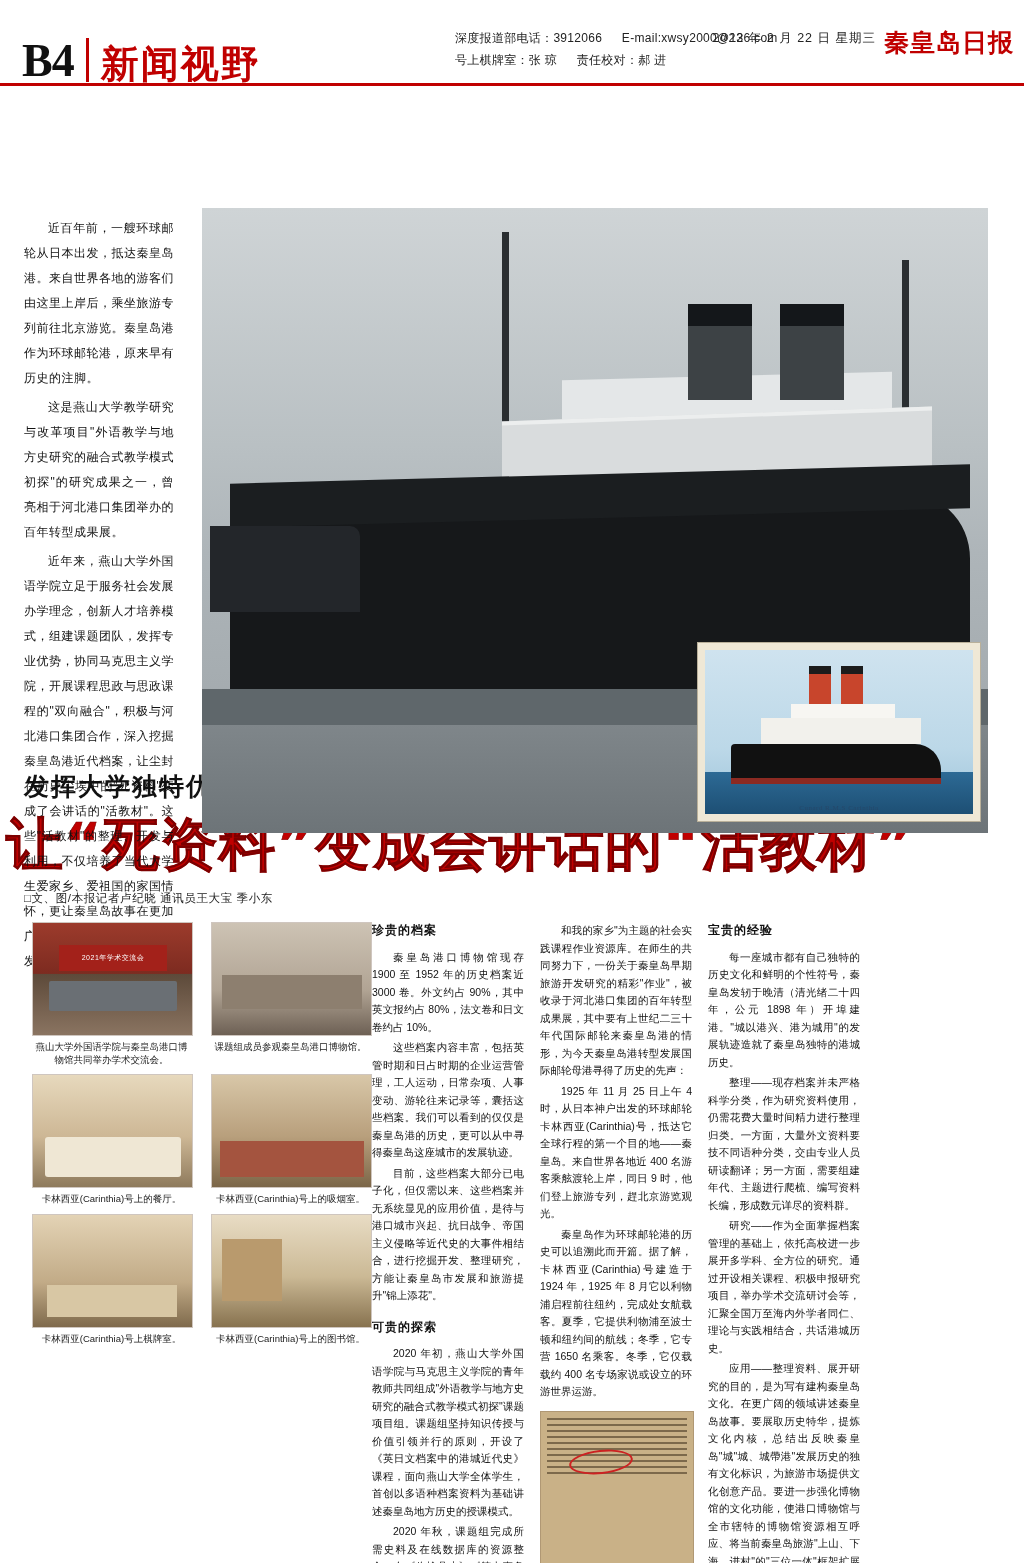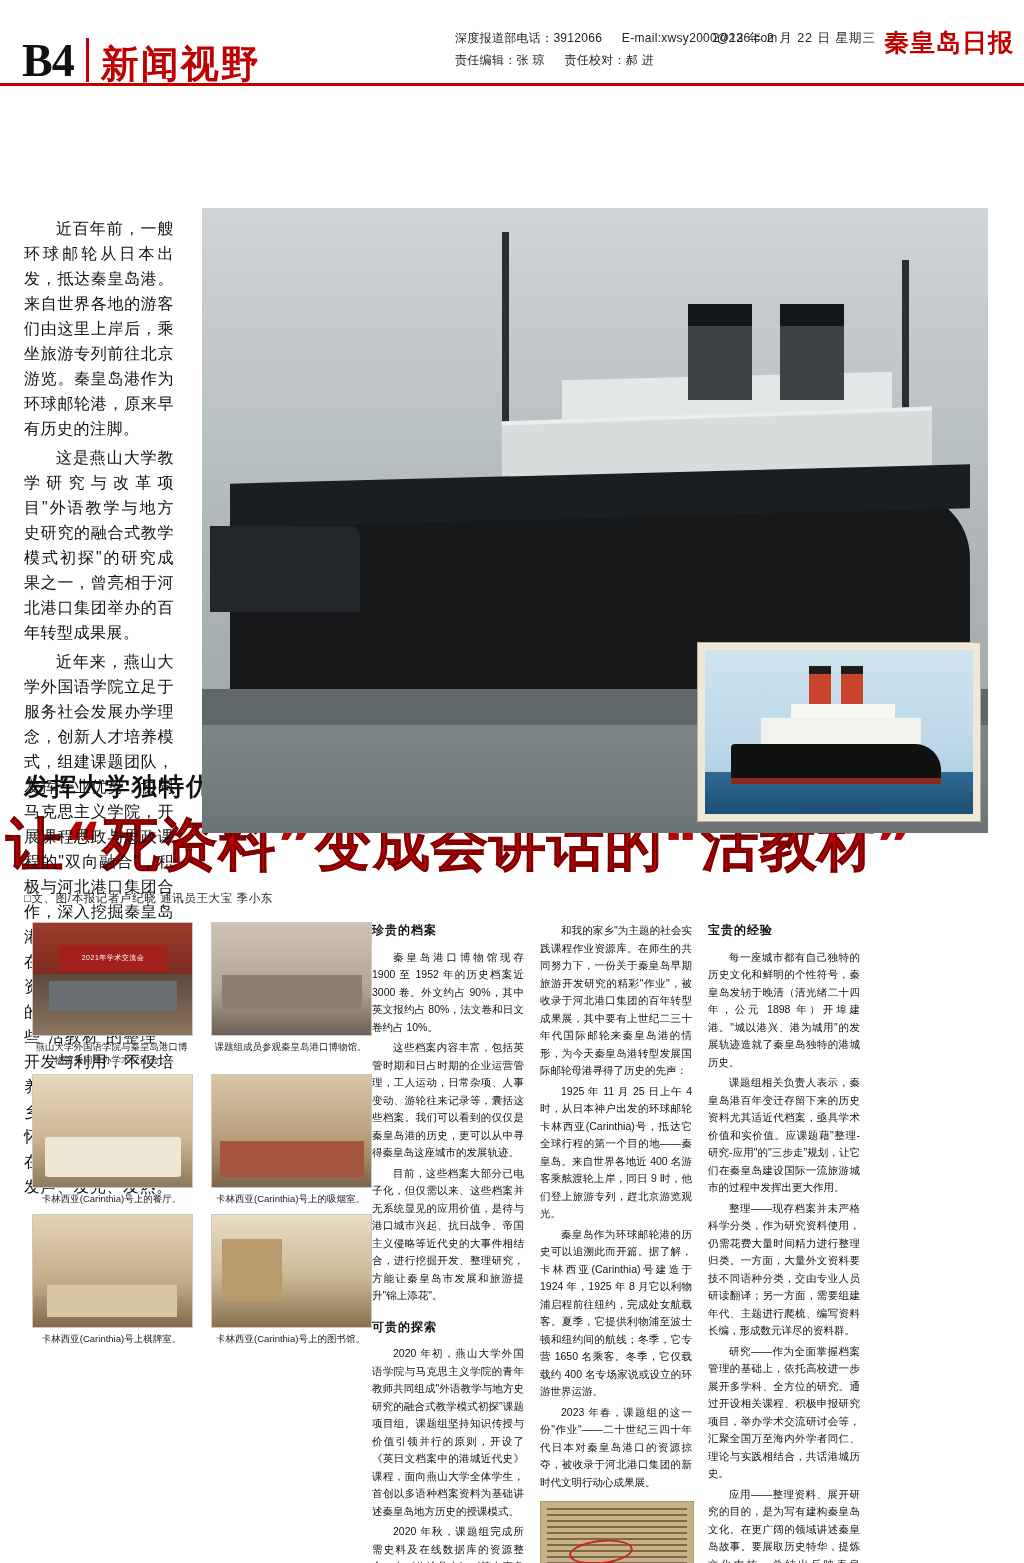--- a/index.html
+++ b/index.html
@@ -66,21 +66,21 @@
 
   
   .hero {
     position:relative;
     margin-top:18px;
     height:660px;
   }
   .lead-col {
     position:absolute; left:24px; top:112px;
     width:150px;
-    font-size:16px;
+    font-size:12px;
     line-height:25px;
     text-align:justify;
     color:#111;
     letter-spacing:0.5px;
   }
   .lead-col p { margin:0 0 4px 0; text-indent:2em; }
 
   .hero-photo {
     position:absolute; left:202px; top:104px;
     width:786px; height:625px;
@@ -297,21 +297,21 @@
     <span class="page-no">B4</span>
     <span class="mh-divider"></span>
     <span class="section-title">新闻视野</span>
   </div>
   <div class="mh-mid">
     <div class="row1">
       <span class="seg">深度报道部电话：3912066</span>
       <span class="seg">E-mail:xwsy2000@126.com</span>
     </div>
     <div class="row2">
-      <span class="seg">责任编辑：张 琼</span>
+      <span class="seg">号上棋牌室：张 琼</span>
       <span class="seg">责任校对：郝 进</span>
     </div>
   </div>
   <div class="mh-date">2023 年 2 月 22 日   星期三</div>
   <div class="mh-logo">秦皇岛日报</div>
 </div>
 
 <div class="hero">
 
   <div class="lead-col">
@@ -399,21 +399,20 @@
       <h3 class="mt">可贵的探索</h3>
       <p>2020 年初，燕山大学外国语学院与马克思主义学院的青年教师共同组成"外语教学与地方史研究的融合式教学模式初探"课题项目组。课题组坚持知识传授与价值引领并行的原则，开设了《英日文档案中的港城近代史》课程，面向燕山大学全体学生，首创以多语种档案资料为基础讲述秦皇岛地方历史的授课模式。</p>
       <p>2020 年秋，课题组完成所需史料及在线数据库的资源整合。在《临榆县志》《筹办夷务始末》等中文史料的基础上，综合美国的佛兰底历书馆、期刊编、大学捐赠研究所、日本外务省档案及省级机构的馆藏电子档案，以"秦皇岛开埠与开平矿务""秦皇岛早期港口建设与旅游开发""抗美抗战与日本人侵"为关键词，形成三组档案资料群，完成历史发掘框架。</p>
 
     </div>
 
     <div class="col">
       <p>和我的家乡"为主题的社会实践课程作业资源库。在师生的共同努力下，一份关于秦皇岛早期旅游开发研究的精彩"作业"，被收录于河北港口集团的百年转型成果展，其中要有上世纪二三十年代国际邮轮来秦皇岛港的情形，为今天秦皇岛港转型发展国际邮轮母港寻得了历史的先声：</p>
       <p>1925 年 11 月 25 日上午 4 时，从日本神户出发的环球邮轮卡林西亚(Carinthia)号，抵达它全球行程的第一个目的地——秦皇岛。来自世界各地近 400 名游客乘舷渡轮上岸，同日 9 时，他们登上旅游专列，趕北京游览观光。</p>
       <p>秦皇岛作为环球邮轮港的历史可以追溯此而开篇。据了解，卡林西亚(Carinthia)号建造于 1924 年，1925 年 8 月它以利物浦启程前往纽约，完成处女航载客。夏季，它提供利物浦至波士顿和纽约间的航线；冬季，它专营 1650 名乘客。冬季，它仅载载约 400 名专场家说或设立的环游世界运游。</p>
-      <p>2023 年春，课题组的这一份"作业"——二十世纪三四十年代日本对秦皇岛港口的资源掠夺，被收录于河北港口集团的新时代文明行动心成果展。</p>
       <div class="doc-photo">
         <div class="doc-lines">
           <div></div>
             <div></div>
             <div></div>
             <div></div>
             <div></div>
             <div></div>
             <div></div>
             <div></div>
@@ -423,21 +422,20 @@
         </div>
         <div class="doc-ellipse"></div>
 
       </div>
 
     </div>
 
     <div class="col">
       <h3>宝贵的经验</h3>
       <p>每一座城市都有自己独特的历史文化和鲜明的个性符号，秦皇岛发轫于晚清（清光绪二十四年，公元 1898 年）开埠建港。"城以港兴、港为城用"的发展轨迹造就了秦皇岛独特的港城历史。</p>
-      <p>课题组相关负责人表示，秦皇岛港百年变迁存留下来的历史资料尤其适近代档案，亟具学术价值和实价值。应课题藉"整理-研究-应用"的"三步走"规划，让它们在秦皇岛建设国际一流旅游城市的过程中发挥出更大作用。</p>
       <p>整理——现存档案并未严格科学分类，作为研究资料使用，仍需花费大量时间精力进行整理归类。一方面，大量外文资料要技不同语种分类，交由专业人员研读翻译；另一方面，需要组建年代、主题进行爬梳、编写资料长编，形成数元详尽的资料群。</p>
       <p>研究——作为全面掌握档案管理的基础上，依托高校进一步展开多学科、全方位的研究。通过开设相关课程、积极申报研究项目，举办学术交流研讨会等，汇聚全国万至海内外学者同仁、理论与实践相结合，共话港城历史。</p>
       <p>应用——整理资料、展开研究的目的，是为写有建构秦皇岛文化。在更广阔的领域讲述秦皇岛故事。要展取历史特华，提炼文化内核，总结出反映秦皇岛"城"城、城帶港"发展历史的独有文化标识，为旅游市场提供文化创意产品。要进一步强化博物馆的文化功能，使港口博物馆与全市辖特的博物馆资源相互呼应、将当前秦皇岛旅游"上山、下海、进村"的"三位一体"框架扩展为"上山、下海、进村、人馆"的"四位一体"格局，要通过实证、展览、视频等各种方式，普及、宣传秦皇岛历史，将"死资料"真正转化成为生动鲜活的"活教材"。</p>
 
     </div>
 
   </div>
 </div>
 
 </body></html>

